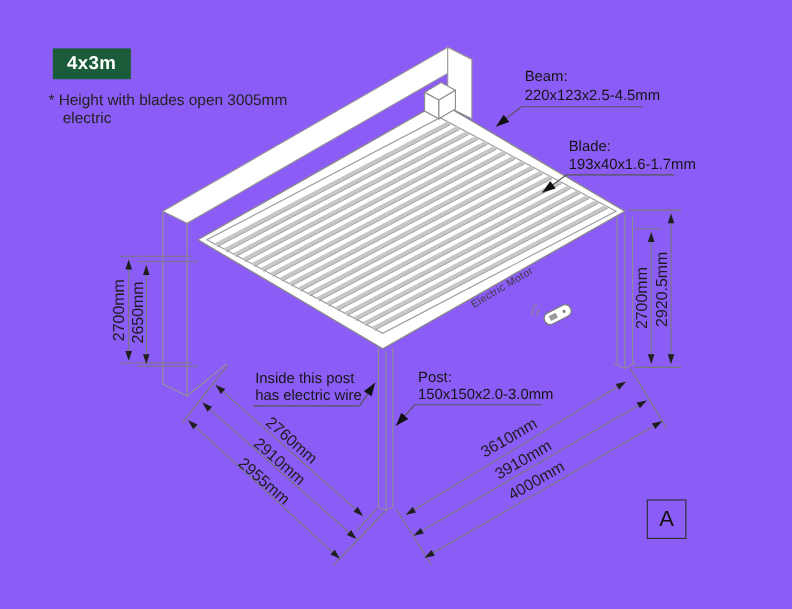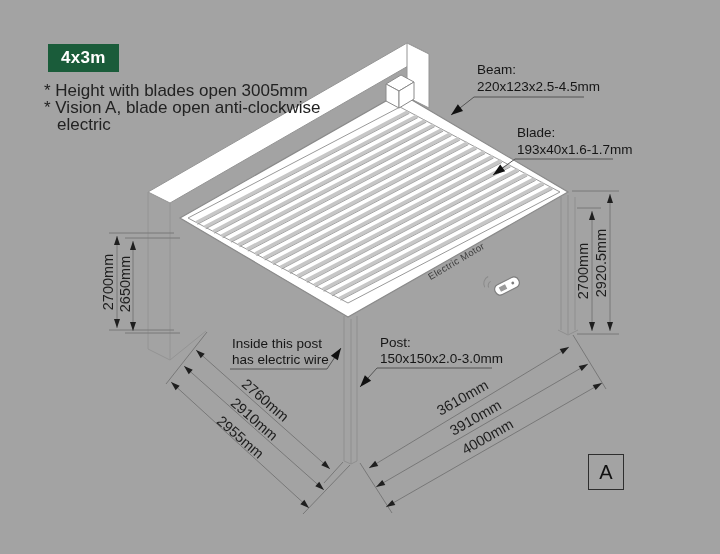--- a/index.html
+++ b/index.html
@@ -1,39 +1,38 @@
 <!DOCTYPE html>
 <html><head>
 <meta charset="utf-8">
 <style>
   html,body{margin:0;padding:0;background:#ffffff;}
-  .stage{position:relative;width:720px;height:554px;background:#a3a3a3;overflow:hidden;
+  .stage{position:relative;width:720px;height:554px;background:#8b5cf6;overflow:hidden;
          font-family:"Liberation Sans",sans-serif;}
   .badge{position:absolute;left:48px;top:44px;background:#1a5c3a;color:#ffffff;
          font-size:17px;font-weight:600;padding:4px 13px;letter-spacing:.3px;}
-  .notes{position:absolute;left:44px;top:82px;font-size:17px;color:#222;line-height:17px;}
+  .notes{position:absolute;left:44px;top:82px;font-size:14px;color:#222;line-height:17px;}
   .notes .cont{padding-left:13px;}
   .viewbox{position:absolute;left:588px;top:454px;width:34px;height:34px;
            border:1.6px solid #2e2e2e;display:flex;align-items:center;justify-content:center;
            font-size:20px;color:#111;}
   svg text{font-family:"Liberation Sans",sans-serif;}
   .dimtxt{font-size:14.5px;fill:#1d1d1d;}
   .lbltxt{font-size:13.5px;fill:#161616;}
   .motortxt{font-size:9.5px;fill:#3c3c3c;letter-spacing:.4px;}
 </style>
 </head>
 <body>
 
 <div class="stage">
 
   <div class="badge" style="background: rgb(26, 92, 58);">4x3m</div>
 
   <div class="notes">
     <div>* Height with blades open 3005mm</div>
-    <div>* Vision A, blade open anti-clockwise</div>
     <div class="cont">electric</div>
   </div>
 
   <svg width="720" height="554" viewBox="0 0 720 554">
     <defs>
       <marker id="da" markerUnits="userSpaceOnUse" markerWidth="11" markerHeight="8" viewBox="0 0 11 8" refX="10" refY="4" orient="auto">
         <path d="M1,1 L10,4 L1,7 Z" fill="#1f1f1f"></path>
       </marker>
       <marker id="das" markerUnits="userSpaceOnUse" markerWidth="11" markerHeight="8" viewBox="0 0 11 8" refX="10" refY="4" orient="auto-start-reverse">
         <path d="M1,1 L10,4 L1,7 Z" fill="#1f1f1f"></path>

